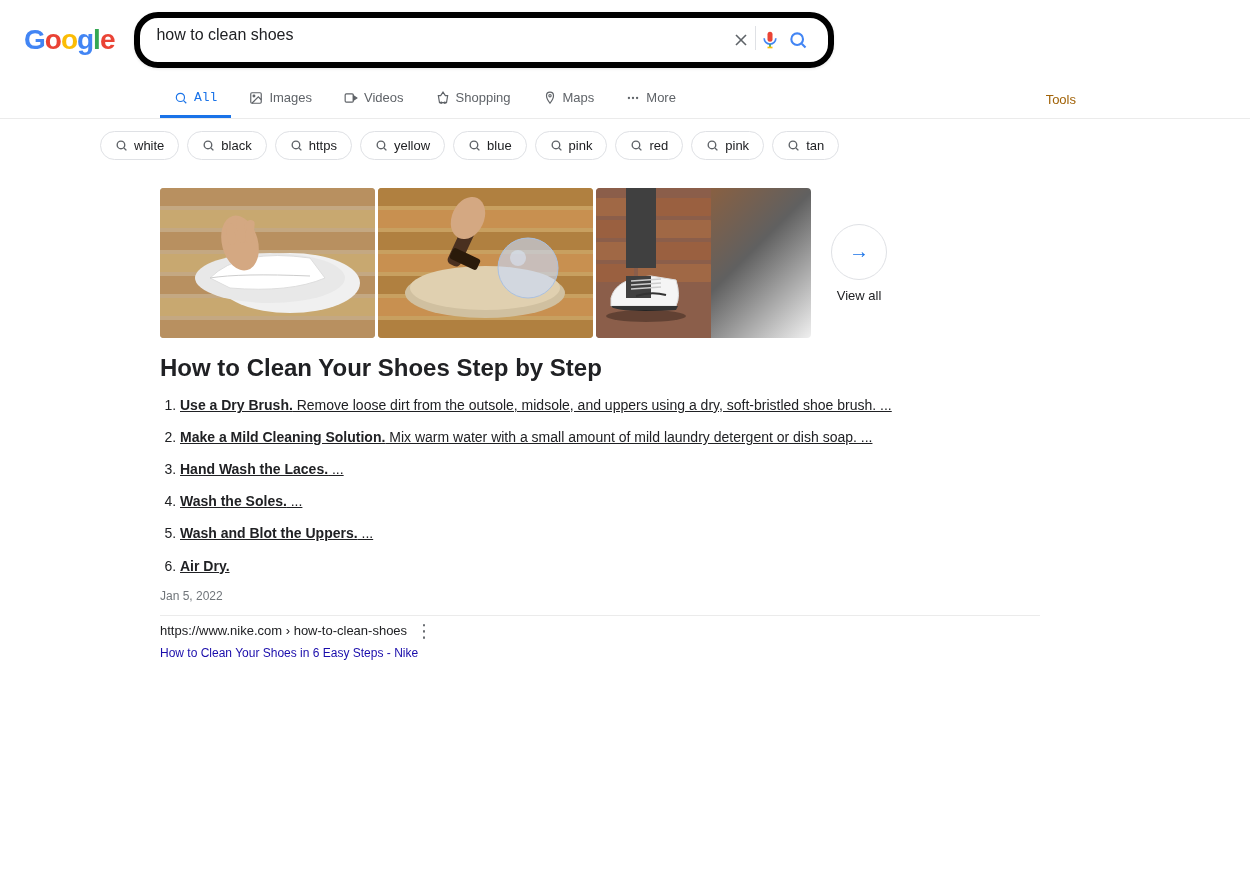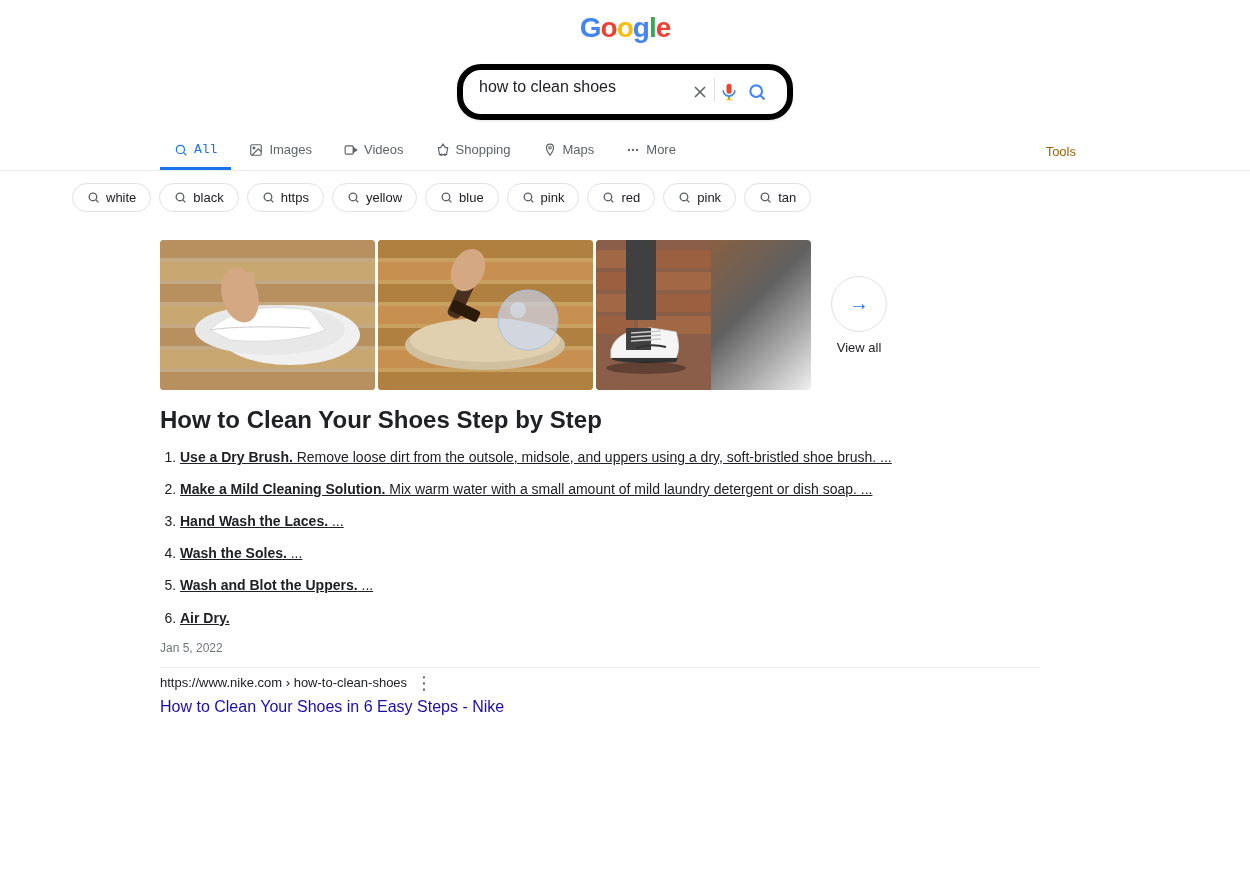--- a/index.html
+++ b/index.html
@@ -1,19 +1,19 @@
 <!DOCTYPE html>
 <html><head>
   <meta charset="utf-8">
   <style>
     * { box-sizing: border-box; margin: 0; padding: 0; }
     body { font-family: Arial, sans-serif; background: #fff; color: #202124; font-size: 14px; }
 
     
-    .header { display: flex; align-items: center; padding: 12px 24px 8px 24px; gap: 20px; flex-direction: column; }
+    .header { display: flex; align-items: center; padding: 12px 24px 8px 24px; gap: 20px; }
     .google-logo { font-size: 28px; font-weight: bold; letter-spacing: -1px; user-select: none; }
     .google-logo .g { color: #4285F4; }
     .google-logo .o1 { color: #EA4335; }
     .google-logo .o2 { color: #FBBC05; }
     .google-logo .g2 { color: #4285F4; }
     .google-logo .l { color: #34A853; }
     .google-logo .e { color: #EA4335; }
 
     .search-bar-container { flex: 1; max-width: 700px; }
     .search-bar { display: flex; align-items: flex-start; border: 6px solid #000000; border-radius: 24px; padding: 8px 16px; box-shadow: 0 1px 3px rgba(0,0,0,0.1); }
@@ -21,21 +21,21 @@
     .search-icon-btn { background: none; border: none; cursor: pointer; padding: 4px; display: flex; align-items: center; }
     .close-icon-svg, .mic-icon-svg, .search-icon-svg { width: 20px; height: 20px; }
 
     
     .nav-tabs { display: flex; align-items: center; padding: 4px 160px 0; border-bottom: 1px solid #ebebeb; gap: 4px; }
     .nav-tab { display: flex; align-items: center; gap: 6px; padding: 10px 14px; color: #5f6368; font-size: 13px; cursor: pointer; border-bottom: 3px solid transparent; text-decoration: none; white-space: nowrap; }
     .nav-tab.active { color: #1a73e8; border-bottom: 3px solid #1a73e8; font-family: Liberation Mono, monospace; }
     .tools-btn { margin-left: auto; display: flex; align-items: center; gap: 6px; padding: 10px 14px; color: #a16207; font-size: 13px; cursor: pointer; }
 
     
-    .filter-chips { display: flex; align-items: center; padding: 12px 72px; gap: 8px; overflow-x: auto; }
+    .filter-chips { display: flex; align-items: center; padding: 12px 100px; gap: 8px; overflow-x: auto; }
     .filter-chip { display: flex; align-items: center; gap: 6px; border: 1px solid #dfe1e5; border-radius: 20px; padding: 6px 14px; font-size: 13px; color: #202124; cursor: pointer; white-space: nowrap; background: #fff; }
     .chip-search-icon { color: #5f6368; font-size: 12px; }
 
     
     .main-content { padding: 0 160px; max-width: 1200px; }
 
     
     .image-strip { display: flex; align-items: center; gap: 20px; margin: 16px 0; }
     .image-strip-photos { display: flex; gap: 3px; }
     .image-strip-photo { width: 215px; height: 150px; background: #e0e0e0; overflow: hidden; border-radius: 4px; }
@@ -59,21 +59,21 @@
     .steps-list li { margin-bottom: 10px; font-size: 14px; color: #202124; line-height: 1.58; text-decoration: underline; }
     .steps-list li strong { color: #202124; }
 
     
     .result-date { color: #70757a; font-size: 12px; margin: 12px 0; }
 
     
     .result-source { display: flex; align-items: center; gap: 8px; margin: 4px 0 4px; color: #202124; font-size: 13px; }
     .result-url { color: #202124; font-size: 13px; }
     .source-menu { color: #5f6368; cursor: pointer; font-size: 18px; }
-    .result-link { color: #1a0dab; font-size: 16px; text-decoration: none; display: block; margin-top: 2px; }
+    .result-link { color: #1a0dab; font-size: 12px; text-decoration: none; display: block; margin-top: 2px; }
 
     
     .divider { border: none; border-top: 1px solid #ebebeb; margin: 4px 0; }
   </style>
 </head>
 <body>
 
 <div class="header">
   <div class="google-logo">
     <span class="g">G</span><span class="o1">o</span><span class="o2">o</span><span class="g2">g</span><span class="l">l</span><span class="e">e</span>

